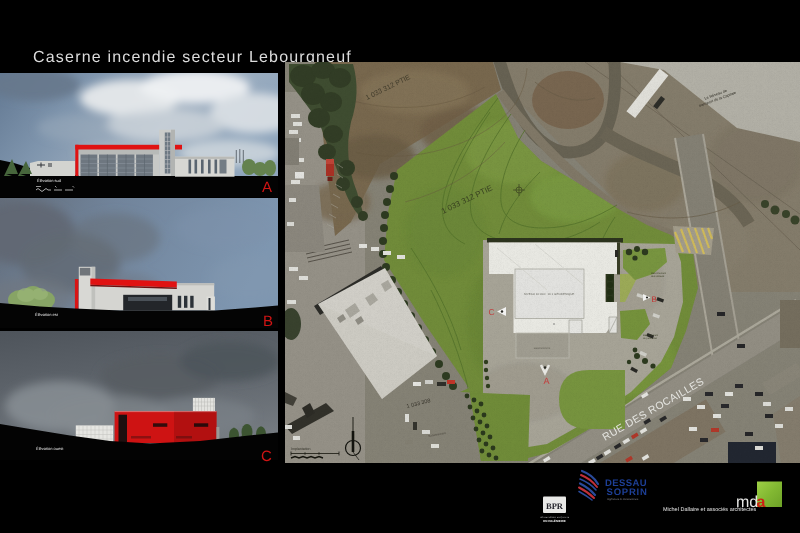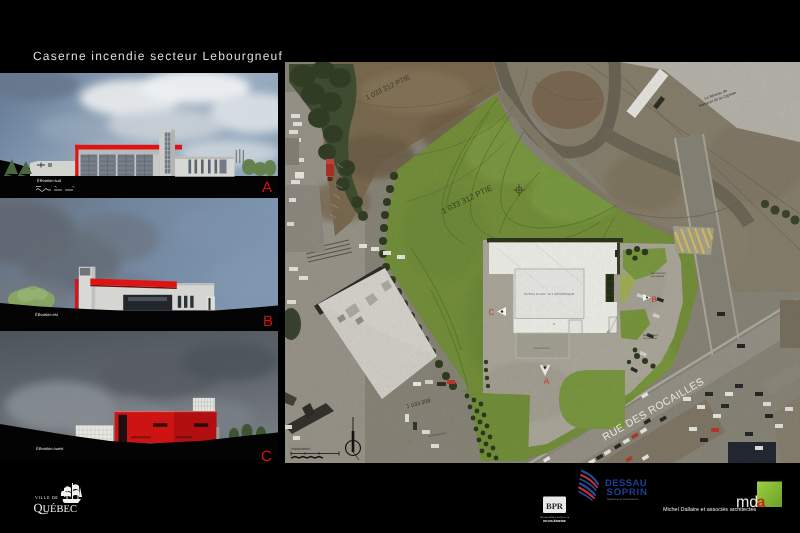--- a/index.html
+++ b/index.html
@@ -4,21 +4,21 @@
 <style>
 html,body{margin:0;padding:0;background:#000;}
 *{-webkit-font-smoothing:antialiased;text-rendering:geometricPrecision;}
 #board{position:relative;width:800px;height:533px;background:#000;overflow:hidden;font-family:"Liberation Sans",sans-serif;}
 .abs{position:absolute;}
 </style>
 </head>
 <body>
 <div id="board">
 
-<div class="abs" style="left:33px;top:49px;color:#dcdcdc;font-size:12px;letter-spacing:1.2px;">Caserne incendie secteur Lebourgneuf</div>
+<div class="abs" style="left:33px;top:49px;color:#dcdcdc;font-size:16px;letter-spacing:1.2px;">Caserne incendie secteur Lebourgneuf</div>
 
 <div class="abs" style="left:0;top:73px;width:278px;height:124px;" id="panelA">
 <svg width="278" height="124" viewBox="0 0 278 124">
 <defs>
 <linearGradient id="skyA" x1="0" y1="0" x2="1" y2="0.35">
 <stop offset="0" stop-color="#627892"></stop>
             <stop offset="0.3" stop-color="#7e94ac"></stop>
             <stop offset="0.65" stop-color="#a3b2c2"></stop>
             <stop offset="1" stop-color="#8fa5bc"></stop>
 </linearGradient>
@@ -747,42 +747,20 @@
 <rect x="0" y="0" width="515" height="401" fill="#000000" filter="url(#grain)" opacity="0.1"></rect>
 </svg>
 </div>
 
 <div class="abs" style="left:262px;top:179px;color:#d01414;font-size:15px;">A</div>
 
 <div class="abs" style="left:263px;top:313px;color:#d01414;font-size:15px;">B</div>
 
 <div class="abs" style="left:261px;top:448px;color:#d01414;font-size:15px;">C</div>
 
-<div class="abs" style="left:30px;top:478px;width:60px;height:40px;" id="vdq">
-<svg width="60" height="40" viewBox="0 0 60 40">
-
-<g fill="#f2f2ee">
-<path d="M 31,18 Q 30,15 32,13 Q 35,12 36,14 Q 37,16 35,18 Z"></path>
-<path d="M 33,21 L 51,21 L 48,25 L 35,25 Q 32,24 33,21 Z"></path>
-<rect x="36.5" y="8" width="1" height="13"></rect>
-<rect x="42" y="5" width="1" height="16"></rect>
-<rect x="47.5" y="8" width="1" height="13"></rect>
-<path d="M 34,10 Q 39,7 41,10 L 41,14 Q 37,12 34,14 Z"></path>
-<path d="M 43,7 Q 47,5 49,8 L 49,12 Q 45,10 43,12 Z"></path>
-<path d="M 34,15 Q 39,13 41,15 L 41,19 Q 37,17 34,19 Z"></path>
-<path d="M 43,13 Q 47,11 49,13 L 49,18 Q 45,16 43,18 Z"></path>
-<path d="M 50,9 L 52,19 L 49,19 Z"></path>
-</g>
-
-<text x="5" y="21" font-size="4.2" fill="#e8e8e4" letter-spacing="0.6" font-family="Liberation Serif,serif">VILLE DE</text>
-
-<text x="3.5" y="33.5" font-size="12.5" fill="#f0f0ec" font-family="Liberation Serif,serif">Q<tspan font-size="10.5">UÉBEC</tspan></text>
-<path d="M 8,34 Q 12,37 18,35" stroke="#f0f0ec" stroke-width="0.8" fill="none"></path>
-</svg>
-</div>
 
 <div class="abs" style="left:536px;top:494px;width:36px;height:30px;" id="bpr">
 <svg width="36" height="30" viewBox="0 0 36 30">
 <rect x="7" y="2.5" width="23" height="16.5" rx="1" fill="#e9e9e7"></rect>
 <text x="18.5" y="14.5" font-size="8.5" fill="#26262e" text-anchor="middle" font-family="Liberation Serif,serif" font-weight="bold">BPR</text>
 <text x="18.5" y="24" font-size="2" fill="#c8c8c8" text-anchor="middle" font-family="Liberation Sans,sans-serif">NOTRE PRODUIT EN QUALITÉ</text>
 <text x="18.5" y="27.8" font-size="3" fill="#f0f0f0" text-anchor="middle" font-family="Liberation Sans,sans-serif" font-weight="bold">EN INGÉNIERIE</text>
 </svg>
 </div>
 

